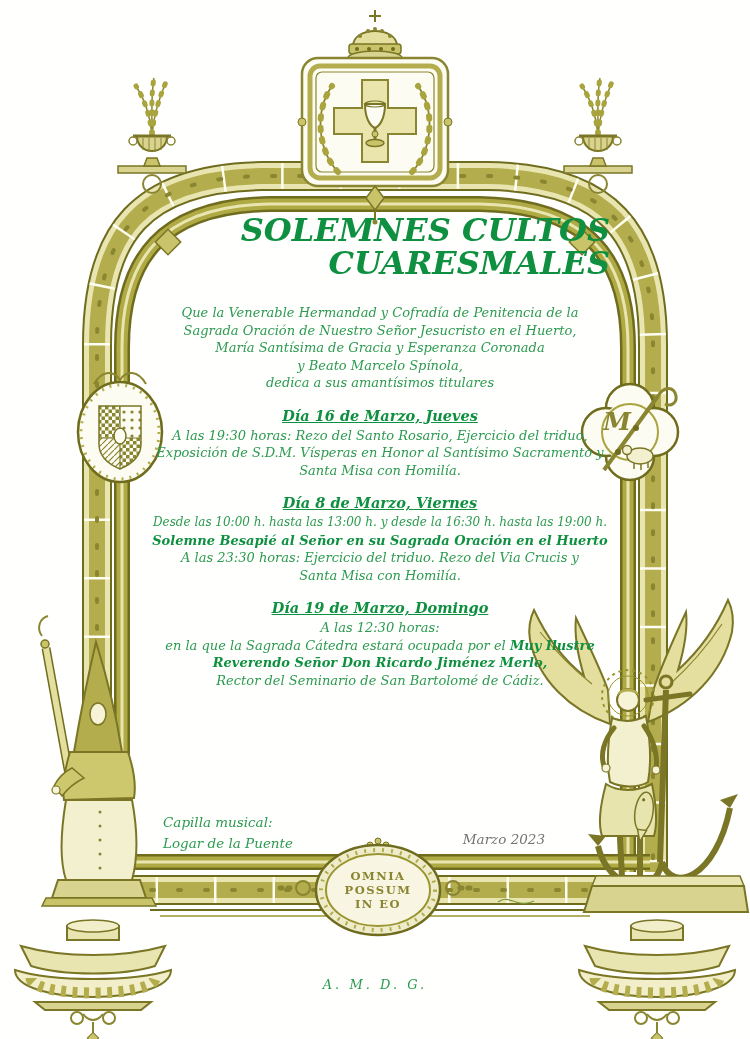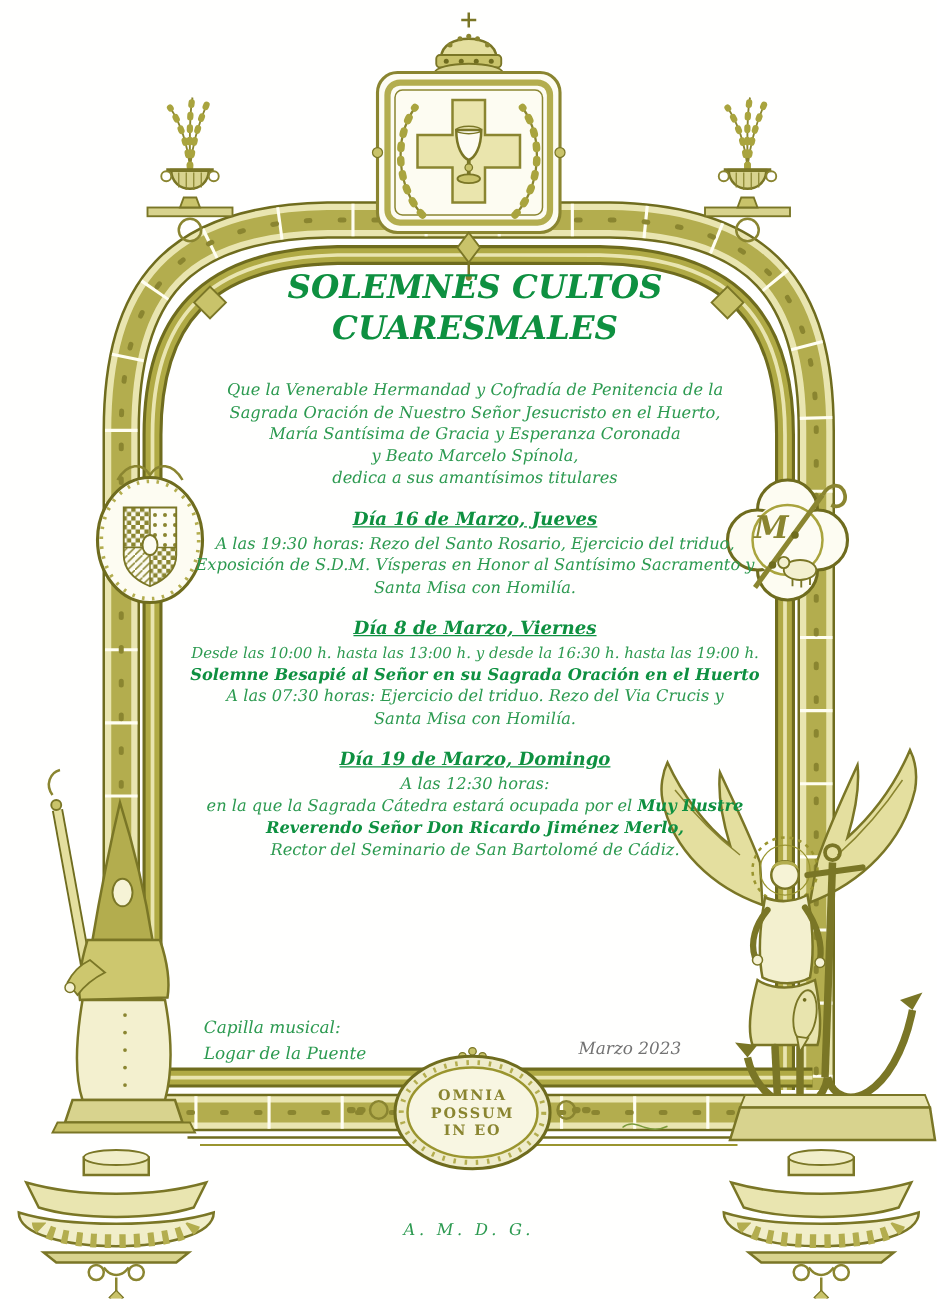--- a/index.html
+++ b/index.html
@@ -5,21 +5,21 @@
   html,body{margin:0;padding:0;background:#ffffff;}
   .page{
     position:relative;width:750px;height:1039px;background:#fffffe;
     overflow:hidden;font-family:"DejaVu Serif",serif;
   }
   .frame{position:absolute;left:0;top:0;width:750px;height:1039px;}
   .content{
     position:absolute;left:150px;top:214px;width:460px;text-align:center;
     font-style:italic;color:#2c9a50;
   }
-  .title{color:#0e9040;font-weight:bold;font-size:26px;line-height:33px;margin:0 0 24px 0;}
+  .title{color:#0e9040;font-weight:bold;font-size:32px;line-height:33px;margin:0 0 24px 0;text-align:right;}
   .line{font-size:13px;line-height:17.5px;white-space:nowrap;}
   .intro .line{font-size:13px;}
   .day{margin-top:15px;}
   .day-heading{
     font-size:14.5px;line-height:18px;font-weight:bold;text-decoration:underline;
     color:#0e9040;margin:0 0 2px 0;white-space:nowrap;
   }
   .bold{font-weight:bold;color:#0e9040;}
   .caps{font-size:13.5px;}
   .xlong{font-size:12px;}
@@ -336,21 +336,21 @@
       <div class="day-heading">Día 16 de Marzo, Jueves</div>
       <div class="line">A las 19:30 horas: Rezo del Santo Rosario, Ejercicio del triduo,</div>
       <div class="line">Exposición de S.D.M. Vísperas en Honor al Santísimo Sacramento y</div>
       <div class="line">Santa Misa con Homilía.</div>
     </div>
 
     <div class="day">
       <div class="day-heading">Día 8 de Marzo, Viernes</div>
       <div class="line xlong">Desde las 10:00 h. hasta las 13:00 h. y desde la 16:30 h. hasta las 19:00 h.</div>
       <div class="line bold">Solemne Besapié al Señor en su Sagrada Oración en el Huerto</div>
-      <div class="line">A las 07:30 horas: Ejercicio del triduo.  Rezo del Via Crucis y</div>
+      <div class="line">A las 23:30 horas: Ejercicio del triduo.  Rezo del Via Crucis y</div>
       <div class="line">Santa Misa con Homilía.</div>
     </div>
 
 
     <div class="day">
       <div class="day-heading">Día 19 de Marzo, Domingo</div>
       <div class="line">A las 12:30 horas:</div>
       <div class="line"><span>en la que la Sagrada Cátedra estará ocupada por el </span><span class="bold">Muy Ilustre</span></div>
       <div class="line bold">Reverendo Señor Don Ricardo Jiménez Merlo,</div>
       <div class="line">Rector del Seminario de San Bartolomé de Cádiz.</div>

